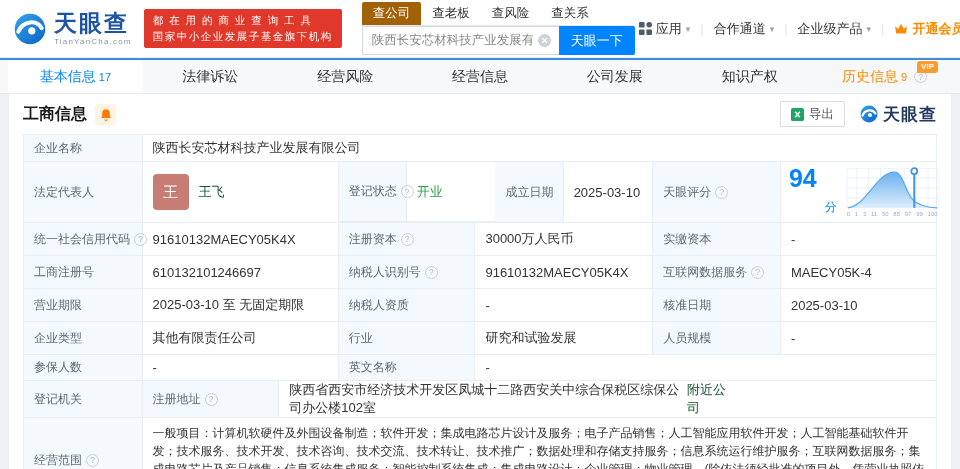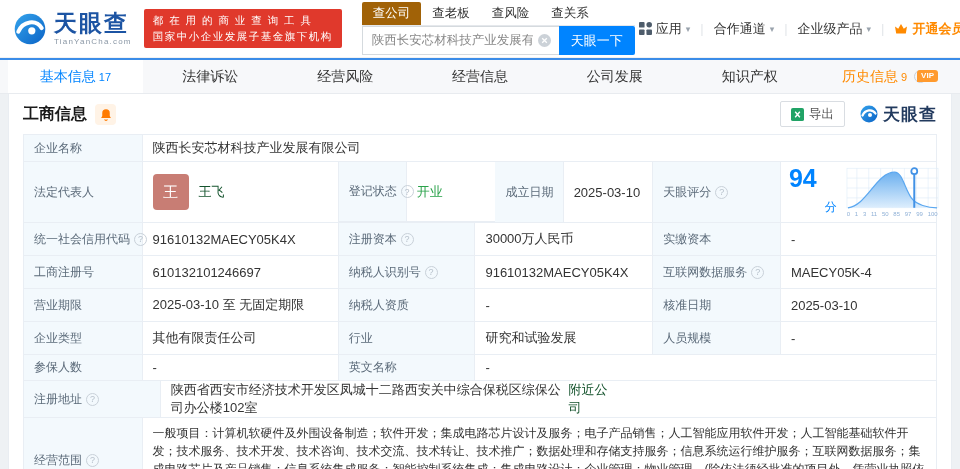--- a/index.html
+++ b/index.html
@@ -27,21 +27,21 @@
   .caret{font-size:9px;color:#9aa3ad}
   .tn-vip{color:#ff8a00;font-weight:bold}
   
   .blueline{height:2px;background:#3b8ce8}
   .mtabs{height:34px;background:#f7f8fa;display:flex;padding:0 8px;border-bottom:1px solid #e8ebef}
   .mtab{flex:1;display:flex;align-items:center;justify-content:center;font-size:14px;color:#333;cursor:pointer;position:relative;gap:3px}
   .mtab.active{background:#fff;color:#0084ff;font-weight:normal}
   .mtab .cnt{font-size:11px;color:#0084ff}
   .mtab.hist{color:#ff8a00}
   .mtab.hist .cnt{color:#ff8a00}
-  .vipbadge{position:absolute;top:10px;right:14px;background:#ff9a2e;color:#fff;font-size:8px;font-weight:bold;padding:1px 4px;border-radius:3px 3px 3px 0;line-height:1.2}
+  .vipbadge{position:absolute;top:1px;right:14px;background:#ff9a2e;color:#fff;font-size:8px;font-weight:bold;padding:1px 4px;border-radius:3px 3px 3px 0;line-height:1.2}
   
   .card{margin:0 8px;background:#fff;border:1px solid #e9edf2;border-top:none}
   .sec-head{height:40px;display:flex;align-items:center;padding:0 14px}
   .sec-title{font-size:16px;font-weight:bold;color:#1a1a1a}
   .bellbadge{width:21px;height:21px;margin-left:8px;background:#fff3e6;border-radius:4px;display:flex;align-items:center;justify-content:center;cursor:pointer}
   .sec-right{margin-left:auto;display:flex;align-items:center;gap:14px}
   .export{display:flex;align-items:center;gap:5px;border:1px solid #d9dde2;border-radius:2px;background:#fff;height:26px;padding:0 10px;font-size:12.5px;color:#555;cursor:pointer}
   .wmark{display:flex;align-items:center;gap:4px}
   .wmark-txt{font-size:17px;font-weight:bold;color:#223a5e;letter-spacing:1px}
   
@@ -389,20 +389,23 @@
         </div>
       <div class="td lbl w3">
           <span>英文名称</span>
         </div>
       <div class="td val rest50">
           <span>-</span>
         </div>
     </div>
 
     <div class="tr h30">
+      <div class="td lbl w1">
+          <span>登记机关</span>
+        </div>
       <div class="td lbl w3">
         <span>注册地址</span>
           <span class="q"></span>
       </div>
       <div class="td val rest50">
         <span>陕西省西安市经济技术开发区凤城十二路西安关中综合保税区综保公司办公楼102室</span>&nbsp;
         <a class="link">附近公司</a>
       </div>
     </div>
 

